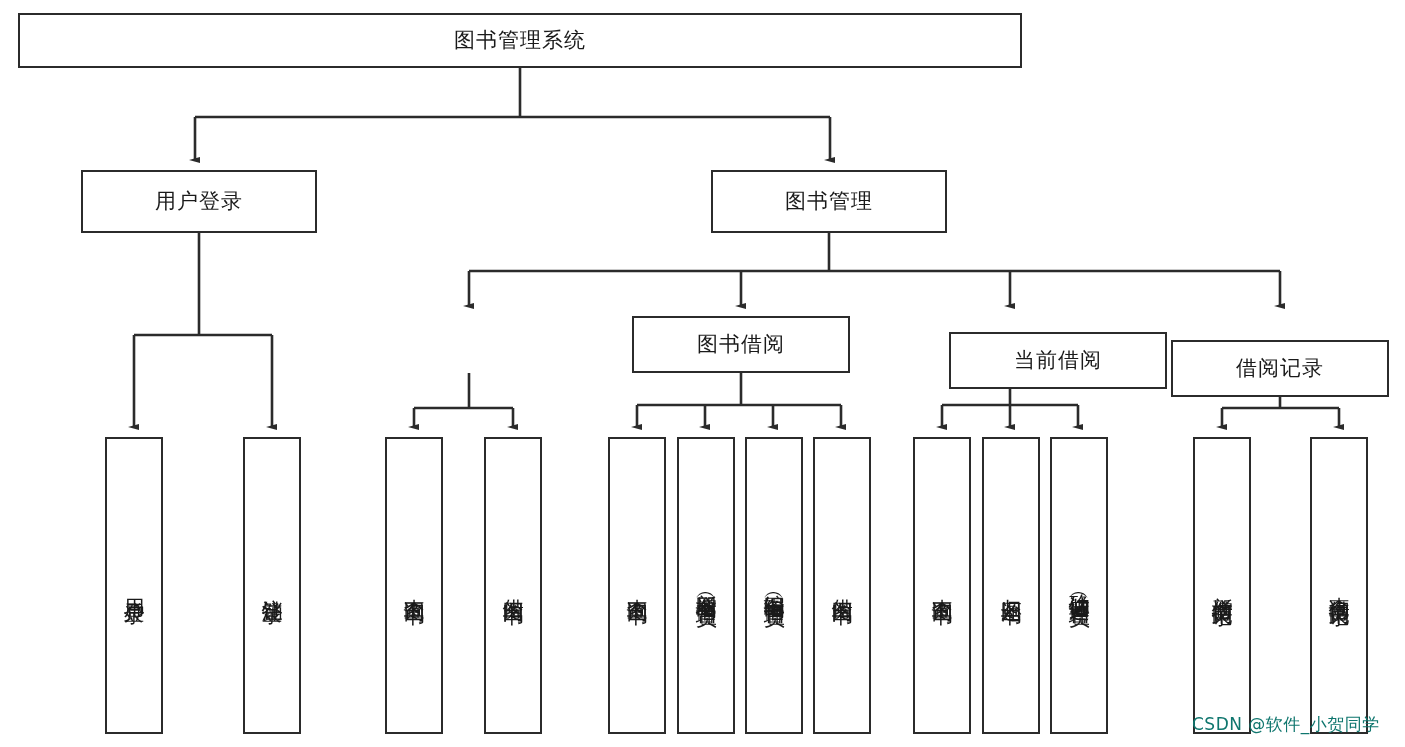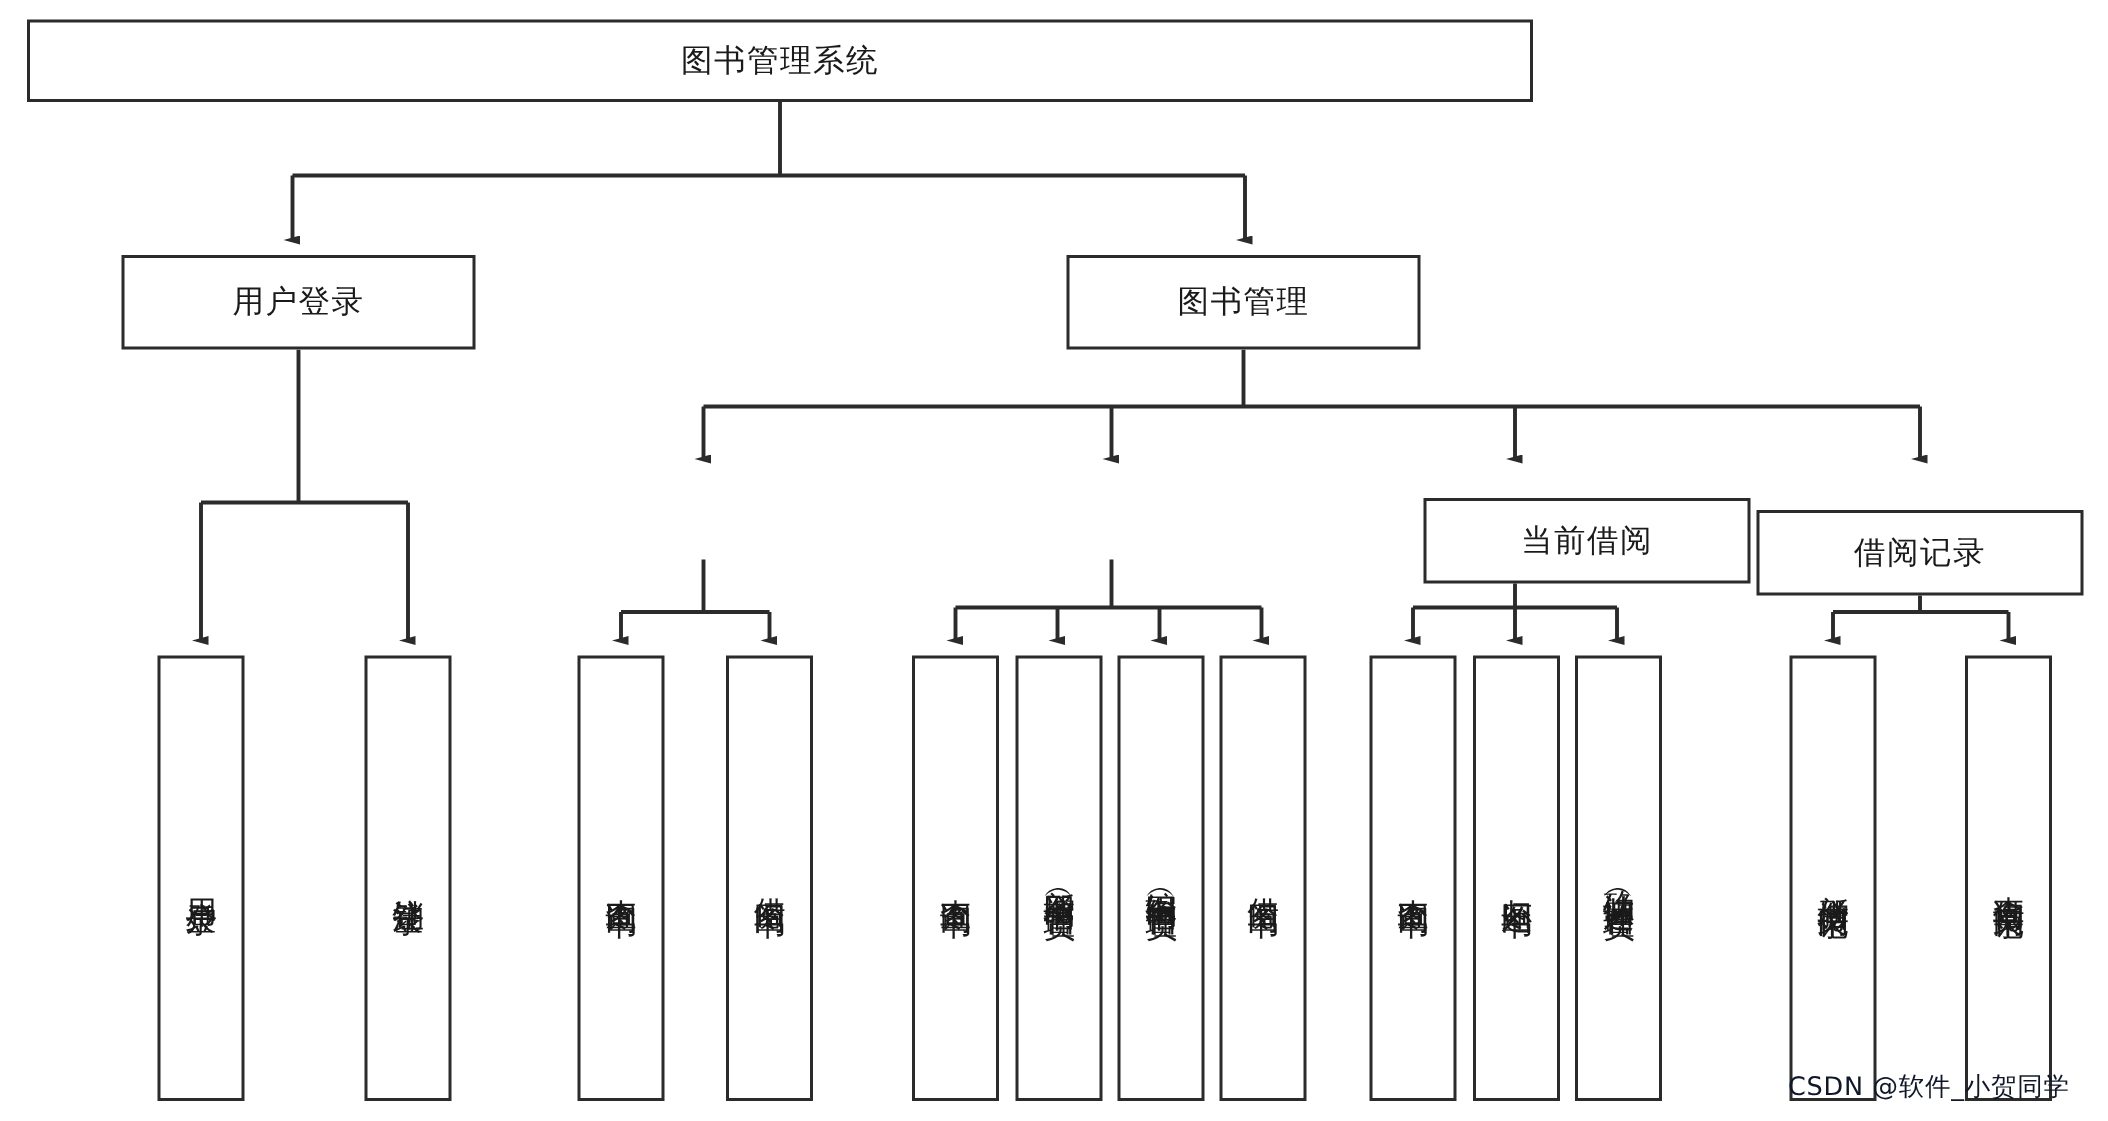--- a/index.html
+++ b/index.html
@@ -46,21 +46,21 @@
     writing-mode:vertical-rl;
     text-orientation:upright;
     font-size:21px;
     line-height:1.25;
     letter-spacing:2px;
     white-space:nowrap;
   }
   .watermark{
     position:absolute;
     font-size:17px;
-    color:#0f172a;
+    color:#0f766e;
     white-space:nowrap;
     letter-spacing:0.5px;
   }
 </style>
 </head>
 <body>
 
 <div id="canvas">
 
   <svg id="wires" viewBox="0 0 1405 747" xmlns="http://www.w3.org/2000/svg">
@@ -120,20 +120,23 @@
     <span>图书管理系统</span>
   </div>
 
   <div class="node h" style="left:81px; top:170px; width:236px; height:63px;">
     <span>用户登录</span>
   </div>
   <div class="node h" style="left:711px; top:170px; width:236px; height:63px;">
     <span>图书管理</span>
   </div>
 
+  <div class="node h" style="left:632px; top:316px; width:218px; height:57px;">
+    <span>图书借阅</span>
+  </div>
   <div class="node h" style="left:901px; top:332px; width:218px; height:57px;margin-left:48px;">
     <span>当前借阅</span>
   </div>
   <div class="node h" style="left:1171px; top:316px; width:218px; height:57px;margin-top:24px;">
     <span>借阅记录</span>
   </div>
 
   <div class="node v" style="left:105px; top:437px; width:58px; height:297px;">
     <span>用户登录</span>
   </div>

